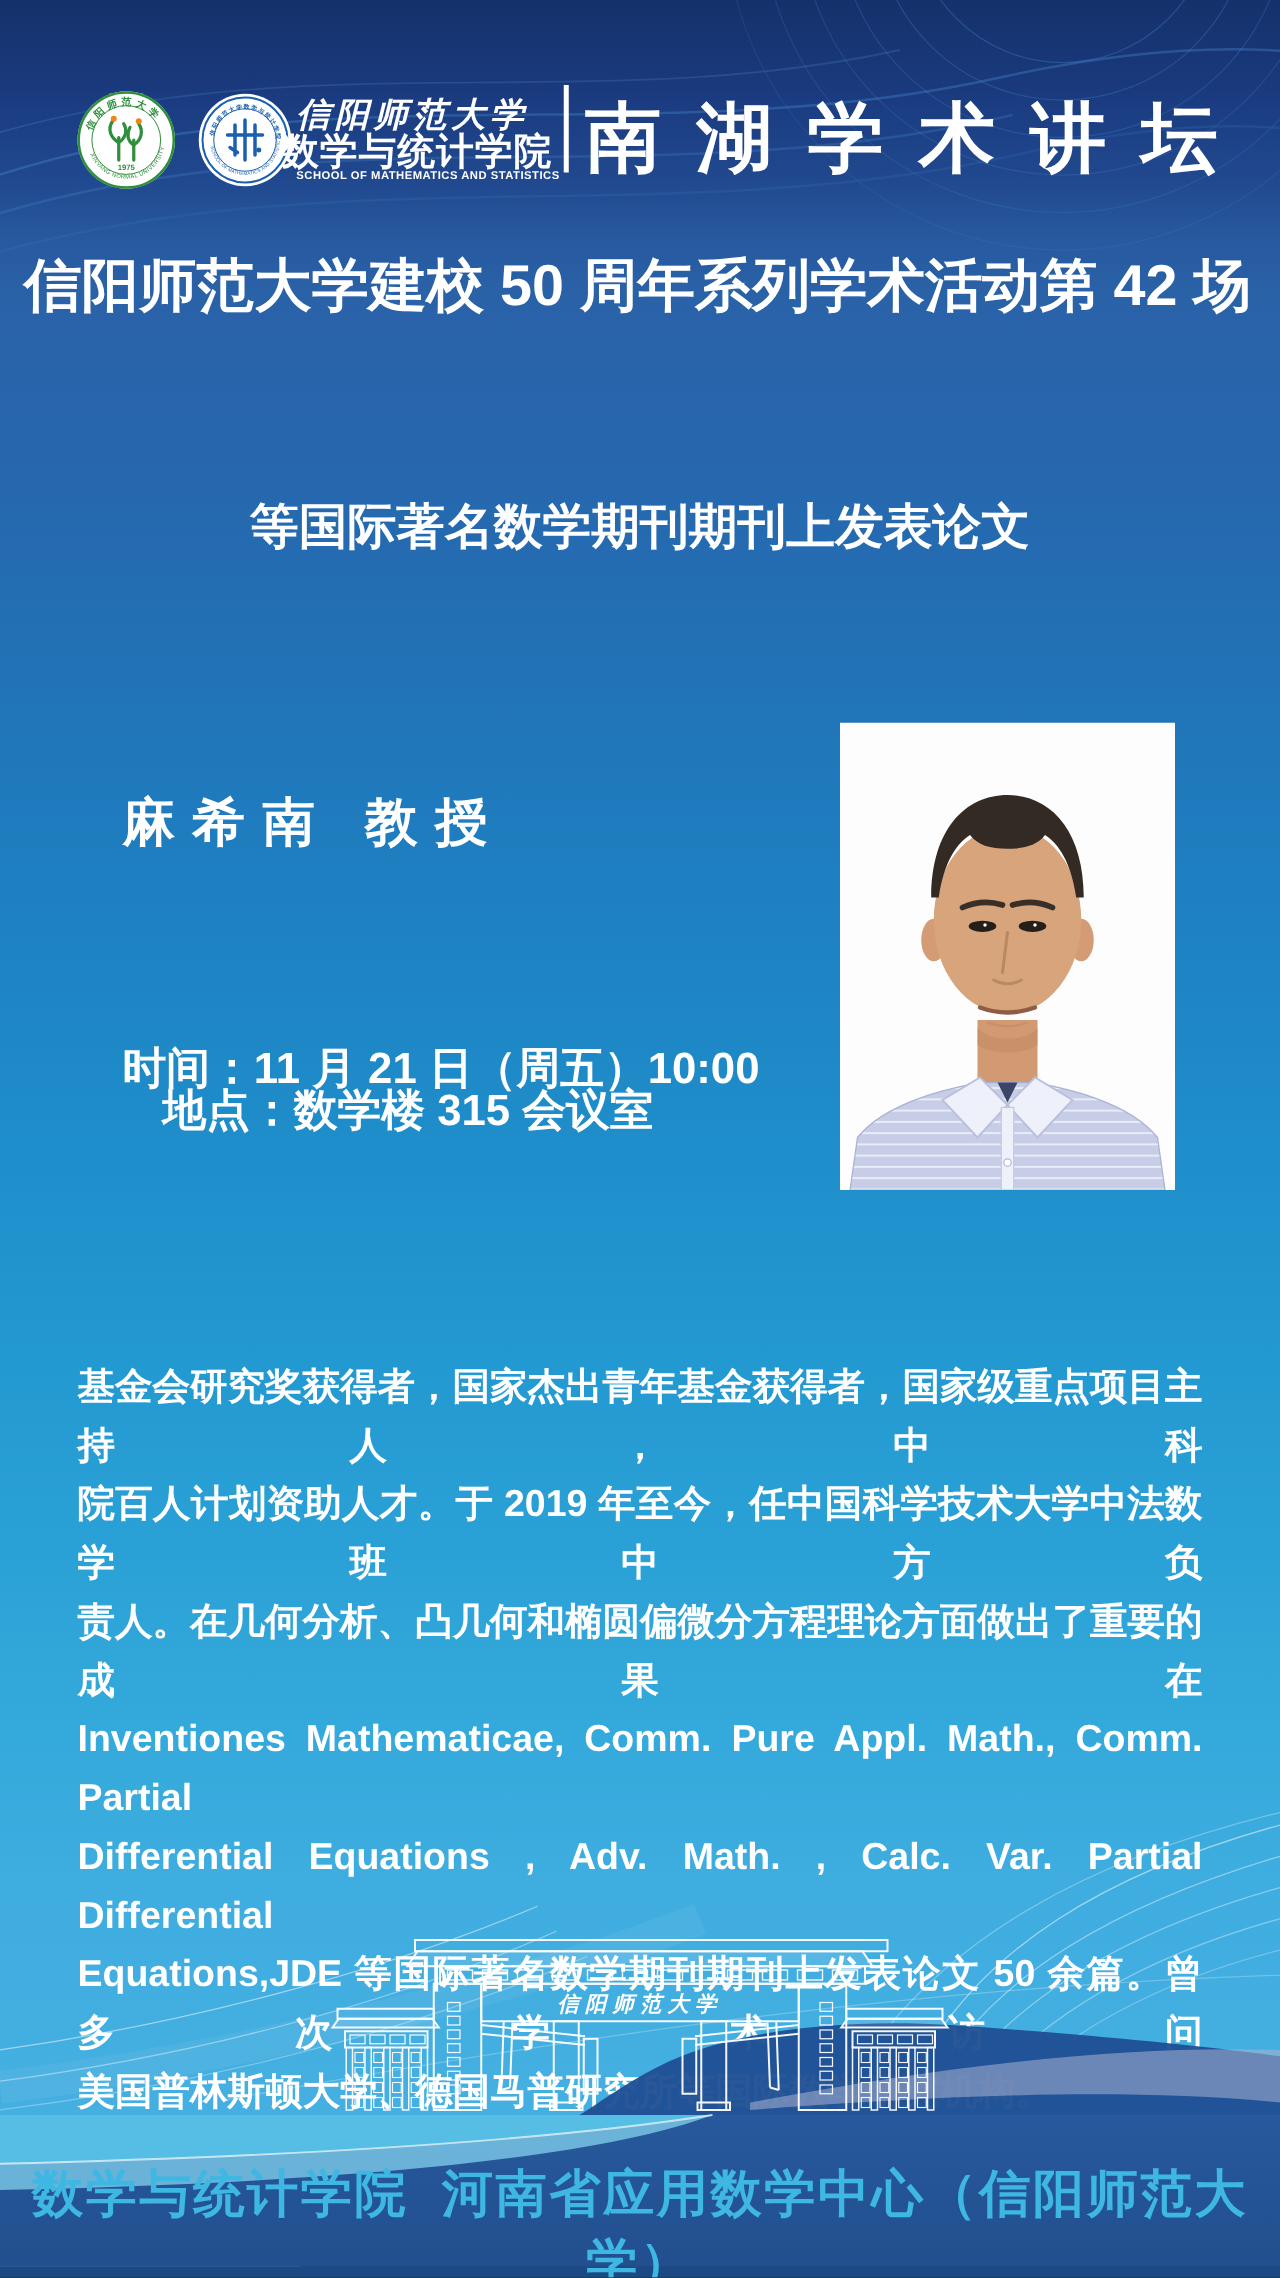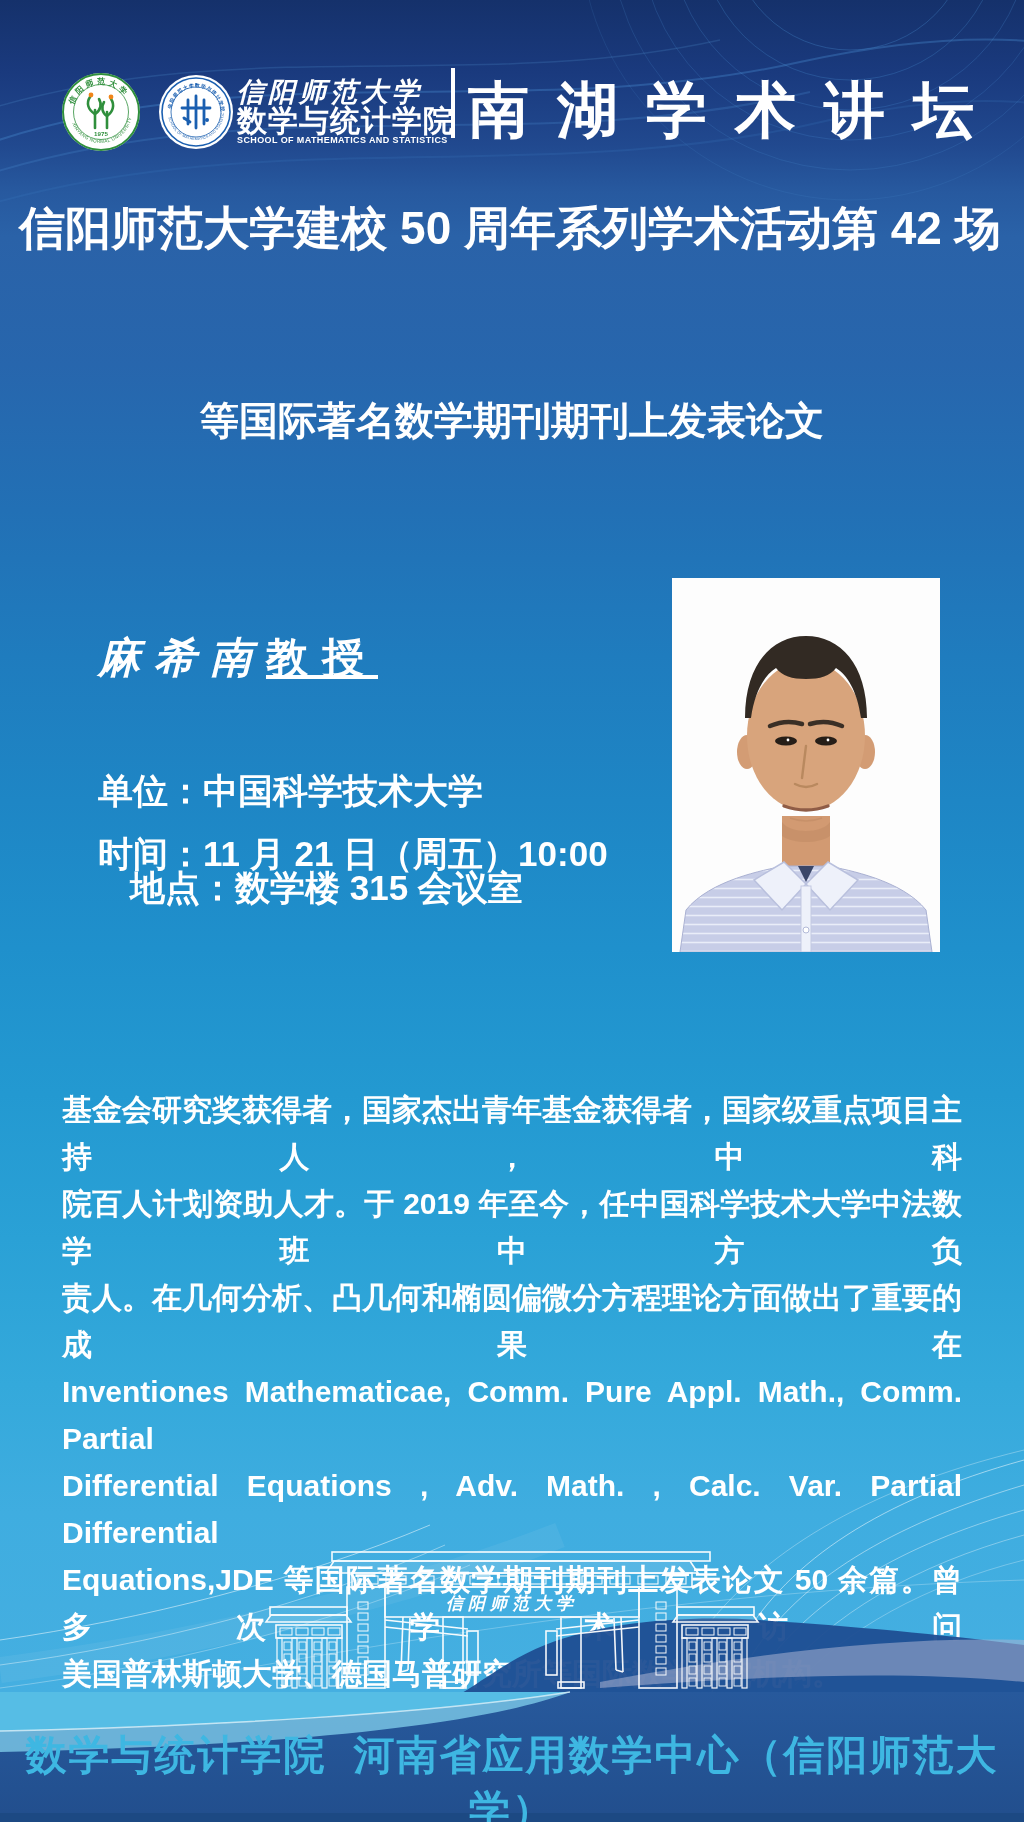--- a/index.html
+++ b/index.html
@@ -13,27 +13,27 @@
       #2399d1 60%,#2aa1d6 68%,#34a9db 76%,#3fade0 83%,#45afe1 93%,#45afe1 100%);
   }
   .abs{position:absolute;}
   svg{display:block;}
   .forum-title{
     left:468px;top:70px;width:560px;height:72px;
     color:#fff;font-size:61px;font-weight:900;letter-spacing:28px;white-space:nowrap;
   }
   .divider{left:451px;top:68px;width:4px;height:70px;background:#fff;}
   .uni-name{left:237px;top:74px;color:#fff;font-size:27px;font-weight:600;font-style:italic;letter-spacing:4px;white-space:nowrap;}
-  .college-name{left:237px;top:101px;color:#fff;font-size:30px;font-weight:700;letter-spacing:1px;white-space:nowrap;}
+  .college-name{left:225px;top:101px;color:#fff;font-size:30px;font-weight:700;letter-spacing:1px;white-space:nowrap;}
   .college-en{left:237px;top:135px;color:#fff;font-size:9px;font-weight:700;letter-spacing:0.4px;white-space:nowrap;}
   .series{left:0;top:198px;width:1020px;text-align:center;color:#fff;font-size:46px;font-weight:800;white-space:nowrap;}
   .lecture-title{left:0;top:394px;width:1024px;text-align:center;color:#fff;font-size:39px;font-weight:800;white-space:nowrap;}
   .speaker-name{left:98px;top:630px;color:#fff;font-size:42px;font-weight:800;white-space:nowrap;}
-  .speaker-name .nm{letter-spacing:14px;font-style:italic;}
-  .speaker-name .tl{letter-spacing:14px;text-decoration:underline;}
+  .speaker-name .nm{letter-spacing:14px;}
+  .speaker-name .tl{letter-spacing:14px;margin-left:26px;}
   .info{color:#fff;font-size:35px;font-weight:700;left:98px;white-space:nowrap;}
   .info-affil{top:768px;}
   .info-time{top:831px;}
   .info-venue{top:865px;margin-left:32px;}
   .photo{left:672px;top:578px;width:268px;height:374px;}
   .bio{
     left:62px;top:1086px;width:900px;color:#fff;font-size:30px;font-weight:700;
   }
   .bio .line{
     line-height:47px;text-align:justify;text-align-last:justify;text-justify:inter-ideograph;
@@ -123,23 +123,20 @@
   <div class="abs forum-title">南湖学术讲坛</div>
 
   <div class="abs series">信阳师范大学建校 50 周年系列学术活动第 42 场</div>
 
   <div class="abs lecture-title">等国际著名数学期刊期刊上发表论文</div>
 
   <div class="abs speaker-name">
     <span class="nm">麻希南</span><span class="tl">教授</span>
   </div>
 
-  <div class="abs info info-affil">
-    <span>单位：</span><span>中国科学技术大学</span>
-  </div>
   <div class="abs info info-time">
     <span>时间：</span><span>11 月 21 日（周五）10:00</span>
   </div>
   <div class="abs info info-venue">
     <span>地点：</span><span>数学楼 315 会议室</span>
   </div>
 
   <svg class="abs photo" width="268" height="374" viewBox="0 0 268 374">
     <defs>
       <pattern id="shirtStripes" width="10" height="9" patternUnits="userSpaceOnUse">

